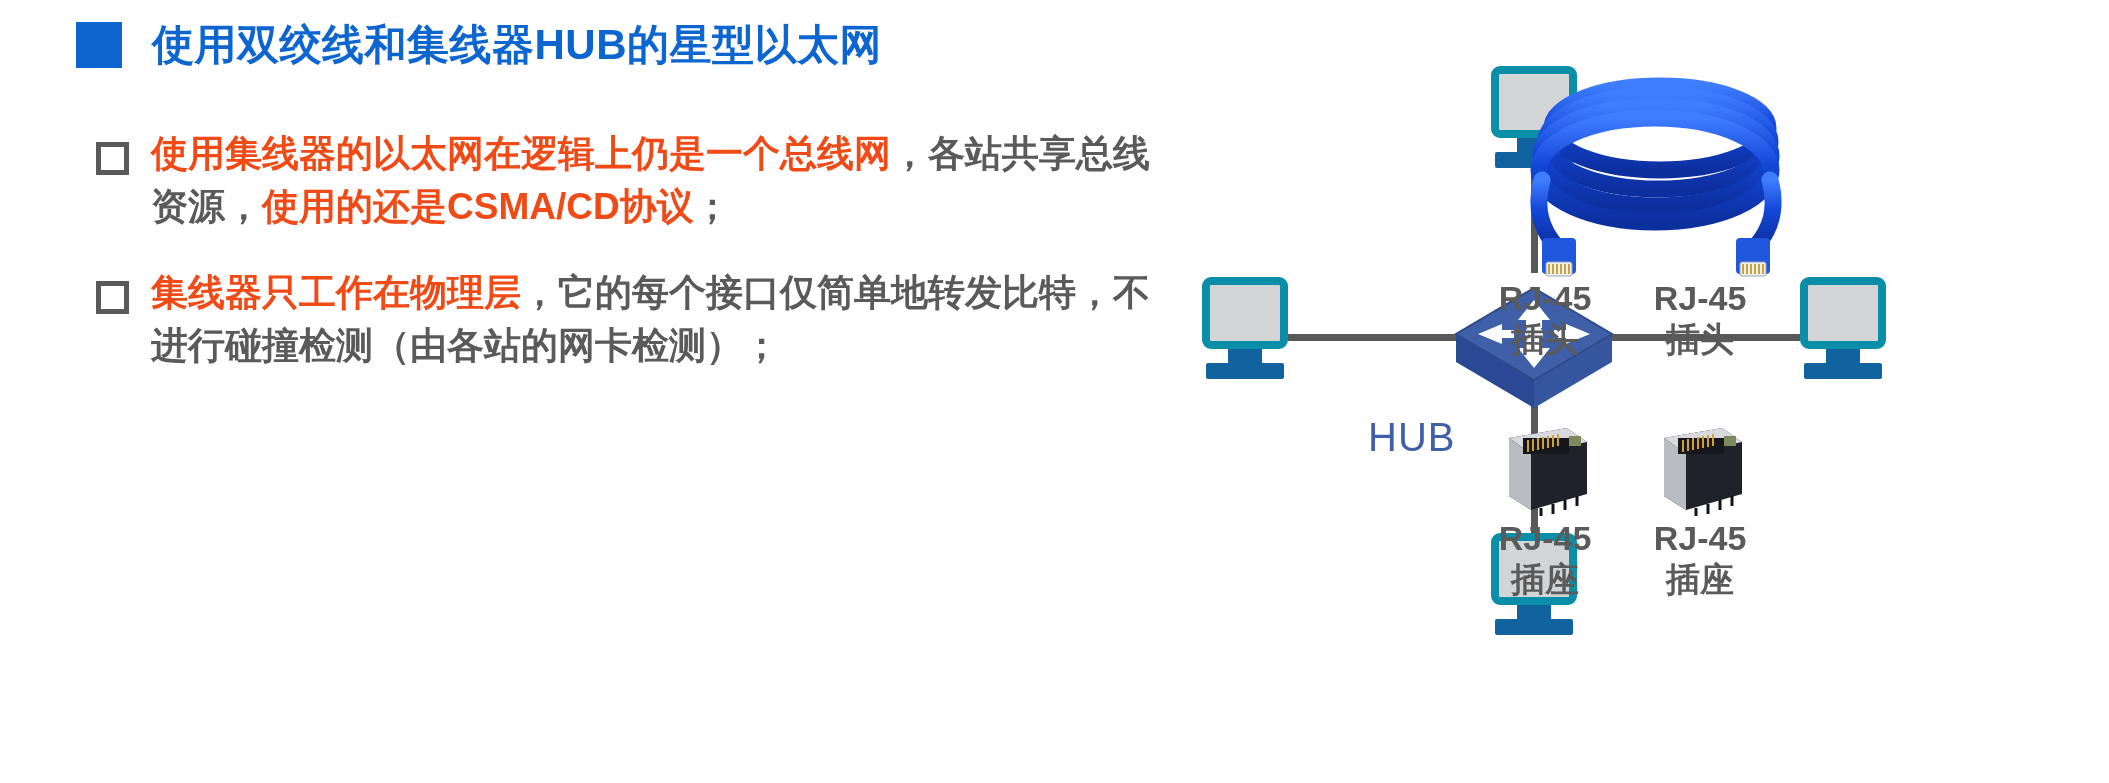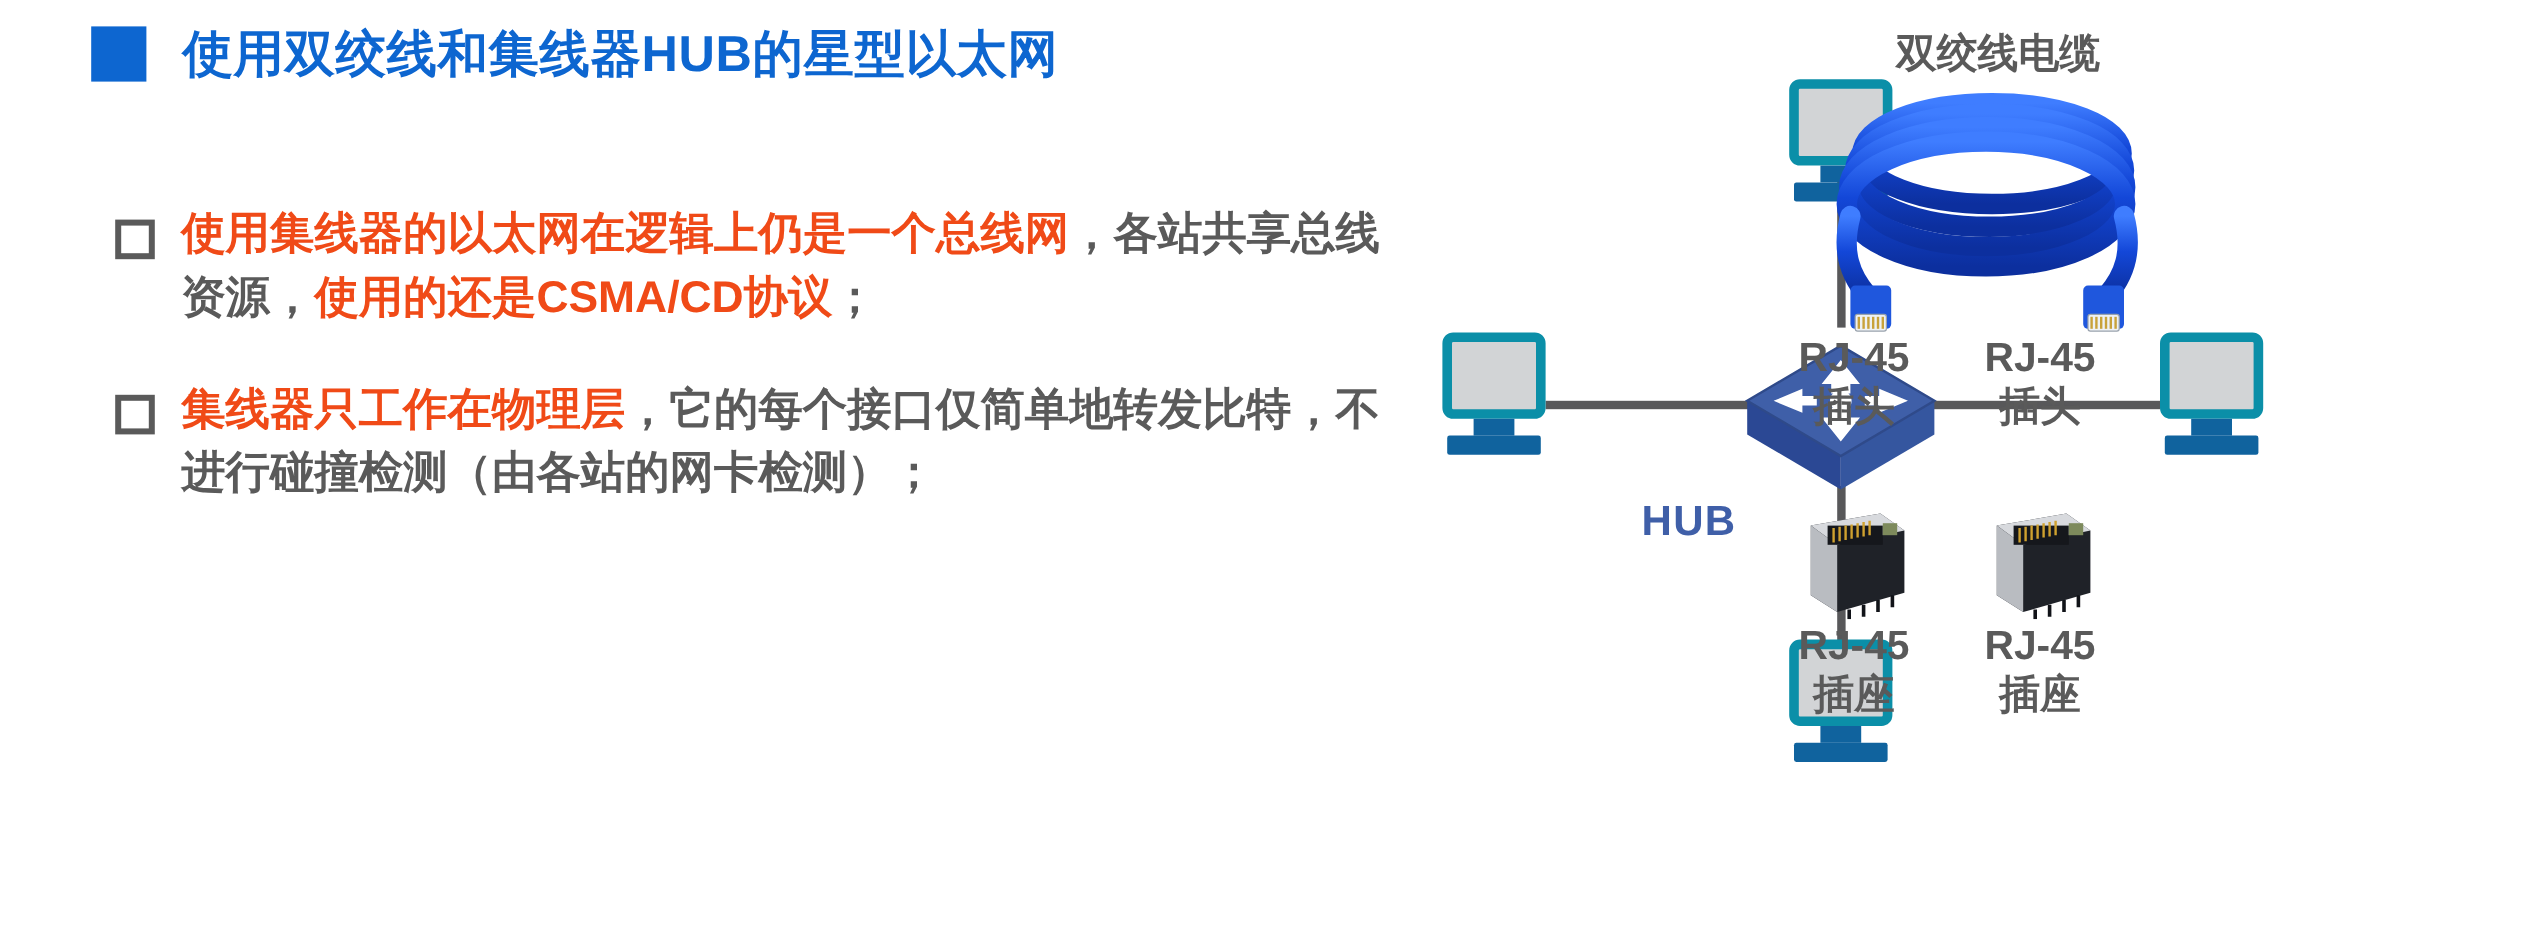--- a/index.html
+++ b/index.html
@@ -44,21 +44,20 @@
   .bullets {
     position: absolute;
     left: 96px;
     top: 128px;
     width: 1060px;
   }
   .bullet {
     display: flex;
     align-items: flex-start;
     margin-bottom: 34px;
-    margin-top: 41px;
   }
   .checkbox {
     flex: 0 0 auto;
     width: 33px;
     height: 33px;
     border: 5px solid #5a5a5a;
     background: #ffffff;
     margin-top: 14px;
     margin-right: 22px;
     box-sizing: border-box;
@@ -119,22 +118,22 @@
     position: absolute;
     left: 290px;
     top: 262px;
     width: 168px;
     height: 152px;
   }
   .hub-label {
     position: absolute;
     left: 208px;
     top: 415px;
-    font-size: 35px;
-    font-weight: bold;
+    font-size: 40px;
+    font-weight: normal;
     color: #3f5fa8;
     letter-spacing: 1px;
   }
 
   
   .cable-title {
     position: absolute;
     left: 420px;
     top: 22px;
     font-size: 34px;
@@ -244,21 +243,20 @@
         <polygon points="28,72 52,62 52,68 64,68 64,76 52,76 52,82"></polygon>
 
         <polygon points="140,72 116,62 116,68 104,68 104,76 116,76 116,82"></polygon>
 
         <circle cx="84" cy="72" r="9"></circle>
       </g>
     </svg>
   </div>
   <div class="hub-label">HUB</div>
 
-  <div class="cable-title">双绞线电缆</div>
 
   <div class="cable-art">
     <svg viewBox="0 0 330 220" width="330" height="220">
       <defs>
         <linearGradient id="cg" x1="0" y1="0" x2="0" y2="1">
           <stop offset="0%" stop-color="#3f7dff"></stop>
           <stop offset="45%" stop-color="#1347d8"></stop>
           <stop offset="100%" stop-color="#0c2f9e"></stop>
         </linearGradient>
       </defs>

